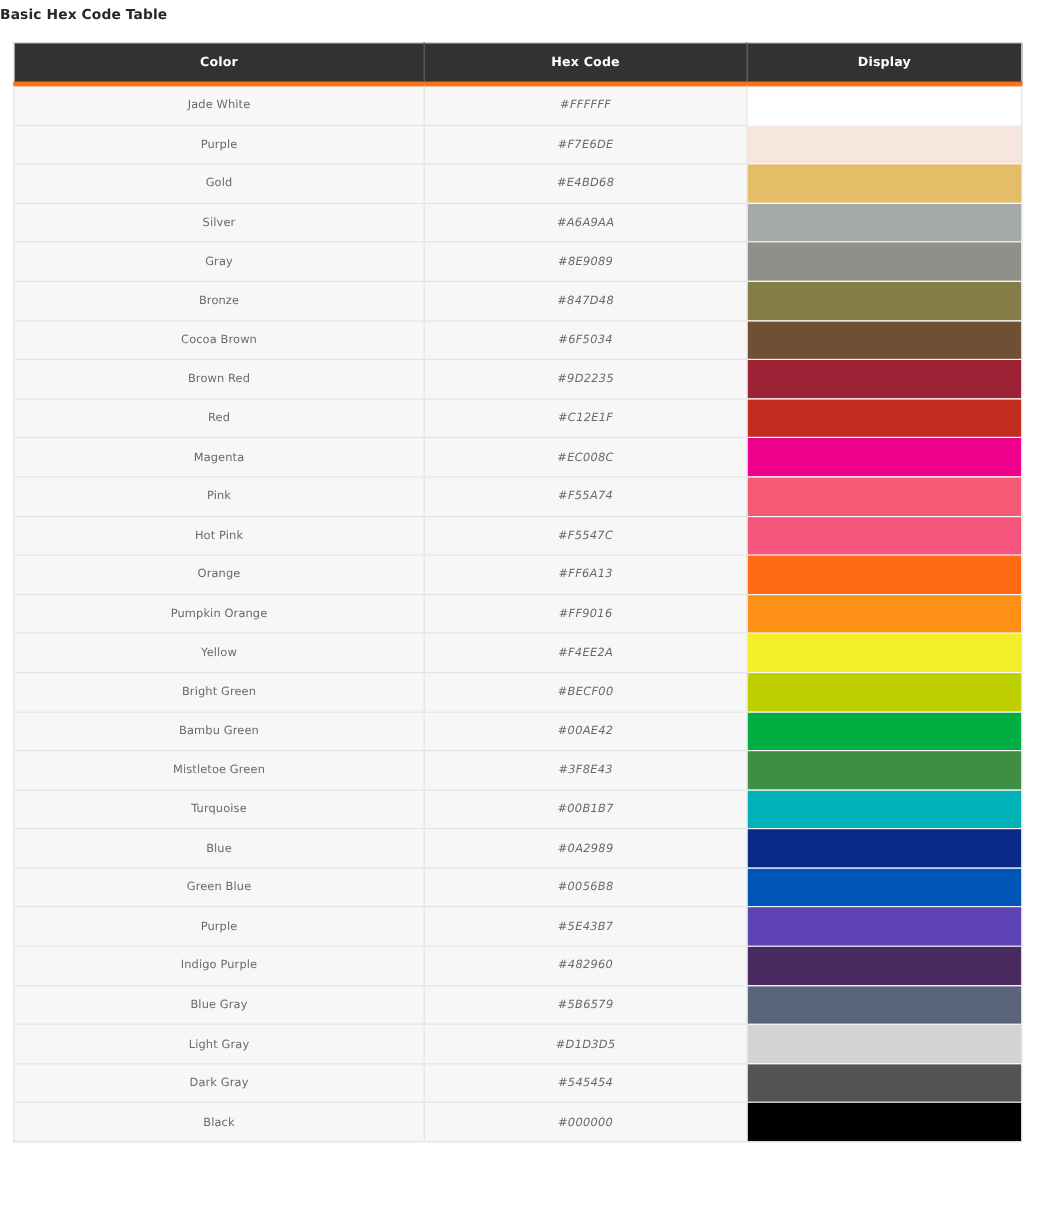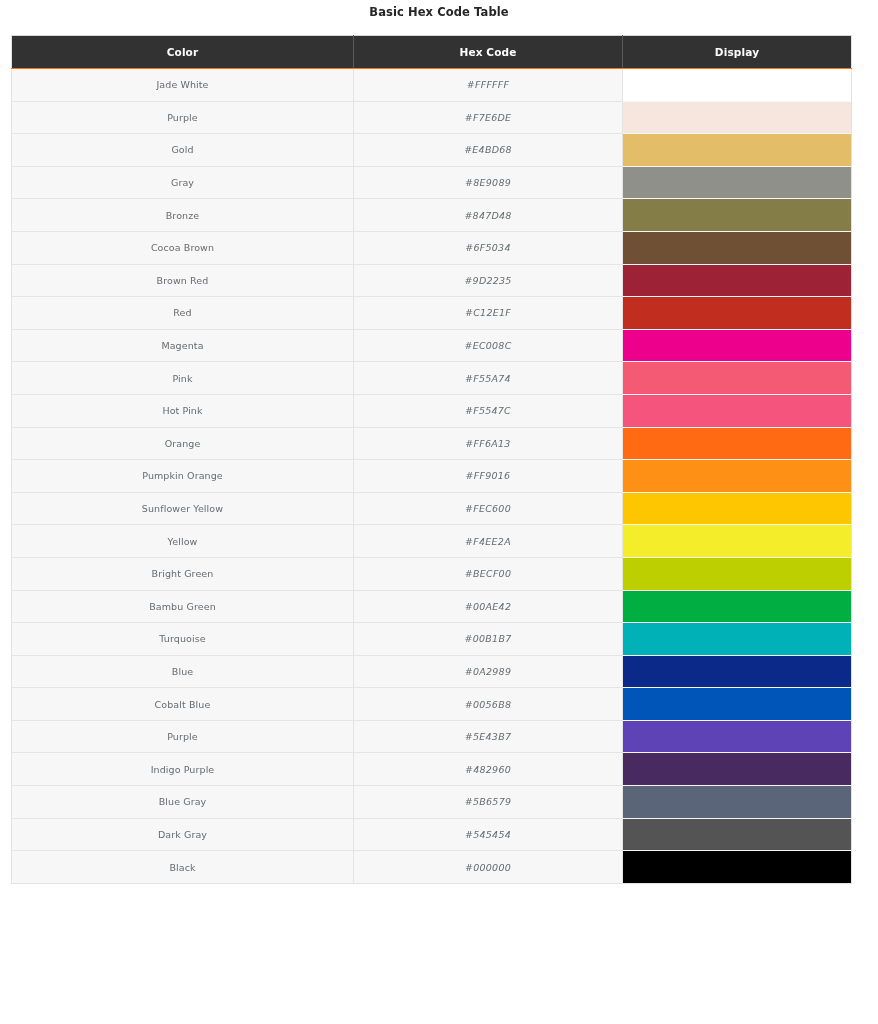--- a/index.html
+++ b/index.html
@@ -14,21 +14,21 @@
     -webkit-font-smoothing: antialiased;
   }
   .page {
     width: 878px;
     min-height: 1024px;
     box-sizing: border-box;
     background: #ffffff;
     position: relative;
   }
   .page-title {
-    text-align: center;
+    text-align: left;
     font-size: 11.5px;
     font-weight: bold;
     color: #262626;
     letter-spacing: 0.1px;
     padding-top: 5px;
     margin: 0 0 16px 0;
     line-height: 14px;
   }
   .table-wrap {
     margin: 0 11px 0 11px;
@@ -49,21 +49,21 @@
 
   thead th {
     background: #323232;
     color: #fdfdfd;
     font-size: 10.5px;
     font-weight: bold;
     text-align: center;
     height: 32px;
     padding: 0;
     border-right: 1px solid #5a5a5a;
-    border-bottom: 1px solid #f97316;
+    border-bottom: 4px solid #f97316;
     letter-spacing: 0.15px;
   }
   thead th:last-child { border-right: none; }
 
   tbody tr { height: 31.6px; }
   tbody td {
     background: #f7f7f7;
     height: 31.6px;
     padding: 0;
     font-size: 9.5px;
@@ -127,20 +127,27 @@
             </td>
           </tr>
           <tr>
             <td class="cell-color">Gold</td>
             <td class="cell-hex">#E4BD68</td>
             <td class="cell-display">
               <span class="swatch" style="background-color: rgb(228, 189, 104);"></span>
             </td>
           </tr>
           <tr>
+            <td class="cell-color">Silver</td>
+            <td class="cell-hex">#A6A9AA</td>
+            <td class="cell-display">
+              <span class="swatch" style="background-color: rgb(166, 169, 170);"></span>
+            </td>
+          </tr>
+          <tr>
             <td class="cell-color">Gray</td>
             <td class="cell-hex">#8E9089</td>
             <td class="cell-display">
               <span class="swatch" style="background-color: rgb(142, 144, 137);"></span>
             </td>
           </tr>
           <tr>
             <td class="cell-color">Bronze</td>
             <td class="cell-hex">#847D48</td>
             <td class="cell-display">
@@ -197,27 +204,20 @@
             </td>
           </tr>
           <tr>
             <td class="cell-color">Pumpkin Orange</td>
             <td class="cell-hex">#FF9016</td>
             <td class="cell-display">
               <span class="swatch" style="background-color: rgb(255, 144, 22);"></span>
             </td>
           </tr>
           <tr>
-            <td class="cell-color">Sunflower Yellow</td>
-            <td class="cell-hex">#FEC600</td>
-            <td class="cell-display">
-              <span class="swatch" style="background-color: rgb(254, 198, 0);"></span>
-            </td>
-          </tr>
-          <tr>
             <td class="cell-color">Yellow</td>
             <td class="cell-hex">#F4EE2A</td>
             <td class="cell-display">
               <span class="swatch" style="background-color: rgb(244, 238, 42);"></span>
             </td>
           </tr>
           <tr>
             <td class="cell-color">Bright Green</td>
             <td class="cell-hex">#BECF00</td>
             <td class="cell-display">
@@ -225,35 +225,42 @@
             </td>
           </tr>
           <tr>
             <td class="cell-color">Bambu Green</td>
             <td class="cell-hex">#00AE42</td>
             <td class="cell-display">
               <span class="swatch" style="background-color: rgb(0, 174, 66);"></span>
             </td>
           </tr>
           <tr>
+            <td class="cell-color">Mistletoe Green</td>
+            <td class="cell-hex">#3F8E43</td>
+            <td class="cell-display">
+              <span class="swatch" style="background-color: rgb(63, 142, 67);"></span>
+            </td>
+          </tr>
+          <tr>
             <td class="cell-color">Turquoise</td>
             <td class="cell-hex">#00B1B7</td>
             <td class="cell-display">
               <span class="swatch" style="background-color: rgb(0, 177, 183);"></span>
             </td>
           </tr>
           <tr>
             <td class="cell-color">Blue</td>
             <td class="cell-hex">#0A2989</td>
             <td class="cell-display">
               <span class="swatch" style="background-color: rgb(10, 41, 137);"></span>
             </td>
           </tr>
           <tr>
-            <td class="cell-color">Cobalt Blue</td>
+            <td class="cell-color">Green Blue</td>
             <td class="cell-hex">#0056B8</td>
             <td class="cell-display">
               <span class="swatch" style="background-color: rgb(0, 86, 184);"></span>
             </td>
           </tr>
           <tr>
             <td class="cell-color">Purple</td>
             <td class="cell-hex">#5E43B7</td>
             <td class="cell-display">
               <span class="swatch" style="background-color: rgb(94, 67, 183);"></span>
@@ -264,20 +271,27 @@
             <td class="cell-hex">#482960</td>
             <td class="cell-display">
               <span class="swatch" style="background-color: rgb(72, 41, 96);"></span>
             </td>
           </tr>
           <tr>
             <td class="cell-color">Blue Gray</td>
             <td class="cell-hex">#5B6579</td>
             <td class="cell-display">
               <span class="swatch" style="background-color: rgb(91, 101, 121);"></span>
+            </td>
+          </tr>
+          <tr>
+            <td class="cell-color">Light Gray</td>
+            <td class="cell-hex">#D1D3D5</td>
+            <td class="cell-display">
+              <span class="swatch" style="background-color: rgb(209, 211, 213);"></span>
             </td>
           </tr>
           <tr>
             <td class="cell-color">Dark Gray</td>
             <td class="cell-hex">#545454</td>
             <td class="cell-display">
               <span class="swatch" style="background-color: rgb(84, 84, 84);"></span>
             </td>
           </tr>
           <tr>

